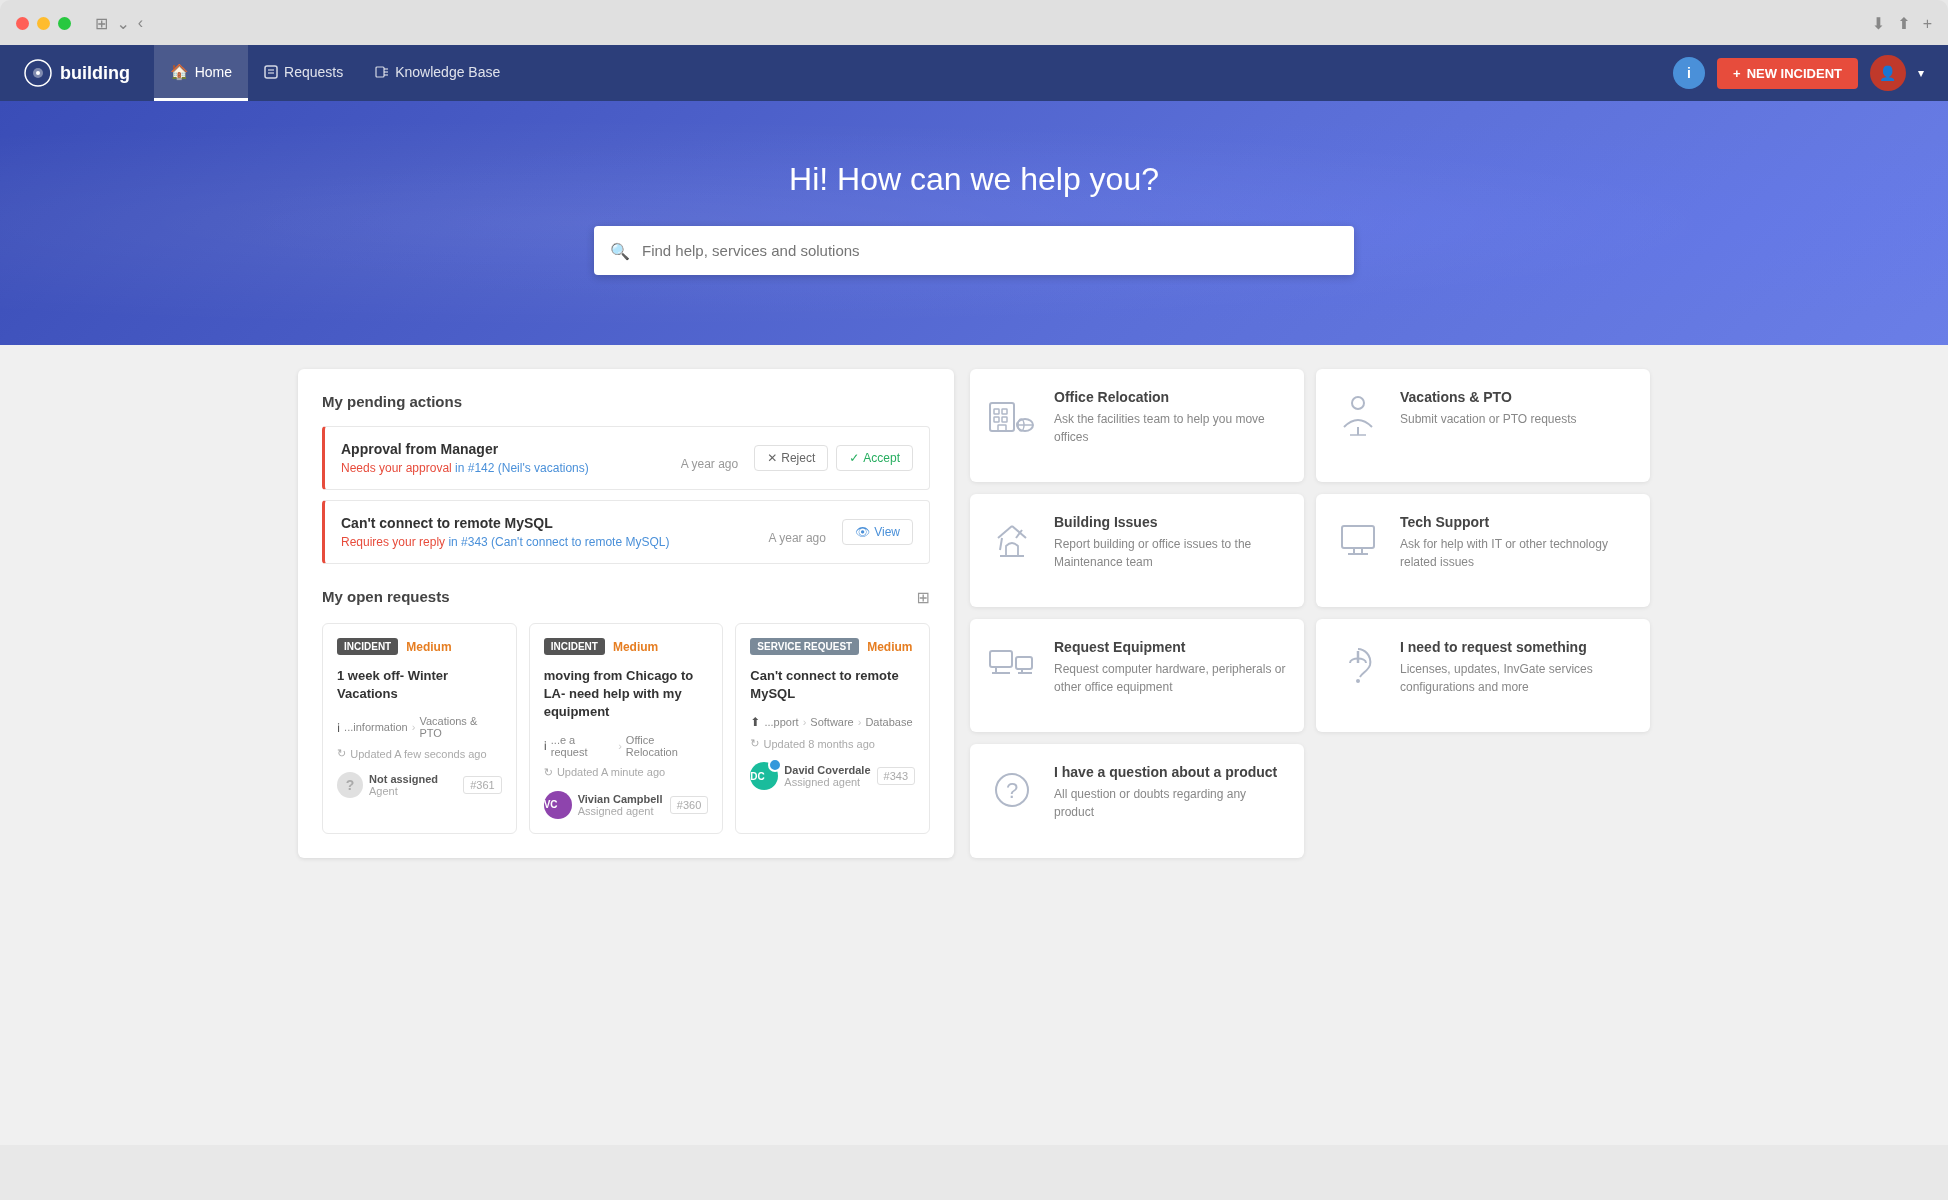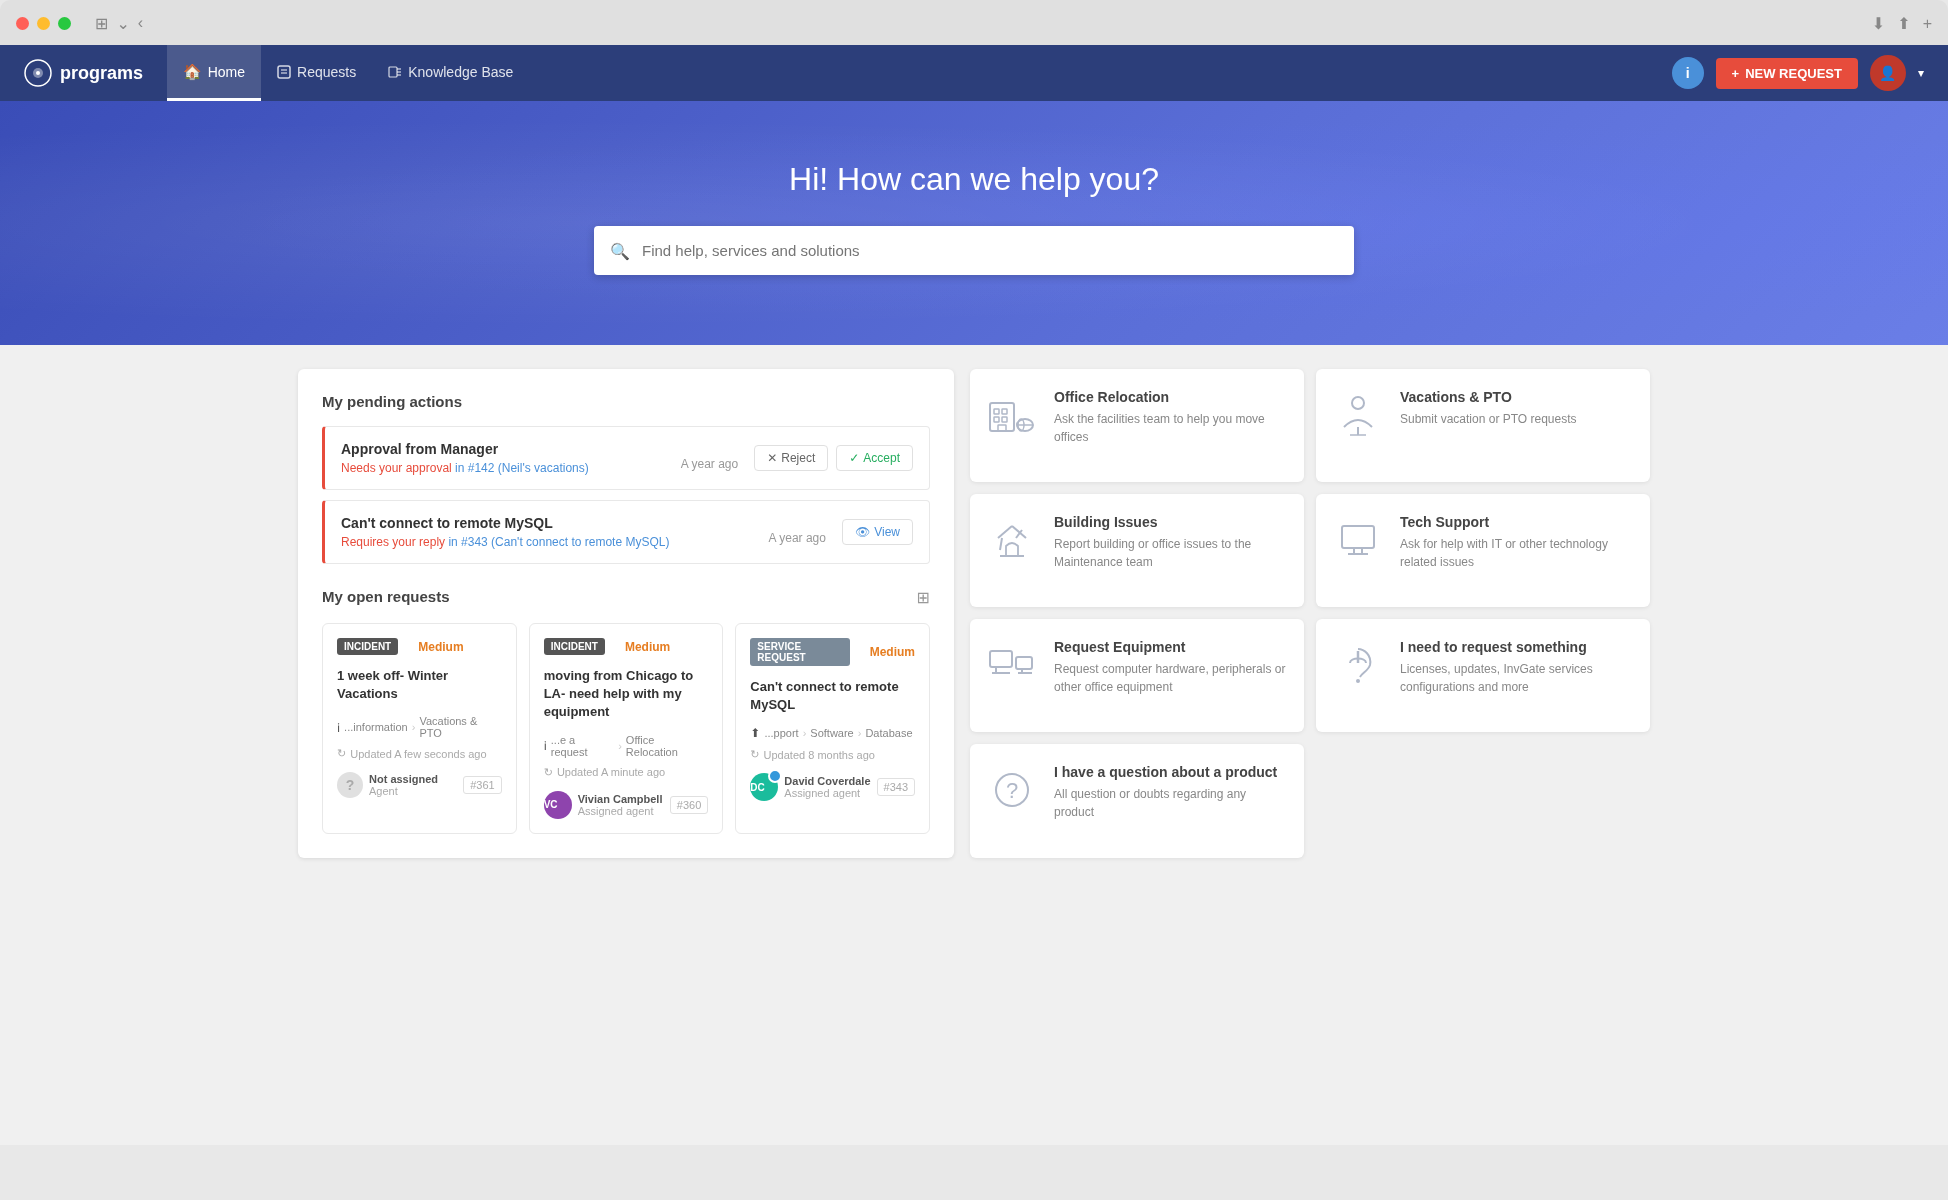--- a/index.html
+++ b/index.html
@@ -139,21 +139,21 @@
 
     
     .open-requests-header { display: flex; align-items: flex-start; justify-content: space-between; margin-top: 24px; margin-bottom: 16px; }
     .grid-icon { color: #999; cursor: pointer; font-size: 16px; }
 
     .requests-grid { display: flex; gap: 12px; }
     .request-card {
       flex: 1; border: 1px solid #e8e8e8; border-radius: 6px;
       padding: 14px; min-width: 0;
     }
-    .badge-row { display: flex; gap: 20px; margin-bottom: 12px; align-items: center; }
+    .badge-row { display: flex; gap: 8px; margin-bottom: 12px; align-items: center; }
     .badge {
       font-size: 10px; font-weight: 700; padding: 3px 7px;
       border-radius: 3px; text-transform: uppercase;
     }
     .badge-incident { background: #555; color: white; }
     .badge-service { background: #7a8a99; color: white; }
     .badge-priority { color: #e67e22; font-size: 12px; font-weight: 700; }
     .request-title { font-size: 13px; font-weight: 600; color: #333; margin-bottom: 12px; line-height: 1.4; }
     .request-path { font-size: 11px; color: #888; display: flex; align-items: center; gap: 4px; margin-bottom: 8px; }
     .request-path .info-icon { color: #555; font-size: 12px; }
@@ -224,21 +224,21 @@
 
 <div class="app">
 
   <nav class="top-nav">
     <div class="logo">
       <svg class="logo-icon" viewBox="0 0 28 28" fill="none">
         <circle cx="14" cy="14" r="13" stroke="white" stroke-width="1.5"></circle>
         <circle cx="14" cy="14" r="5" fill="white" fill-opacity="0.4"></circle>
         <circle cx="14" cy="14" r="2" fill="white"></circle>
       </svg>
-      <span>programs</span>
+      <span>building</span>
     </div>
 
     <a class="nav-item active">
       <span class="nav-item-icon">🏠</span>
       <span>Home</span>
     </a>
     <a class="nav-item">
       <span class="nav-item-icon">
         <svg width="14" height="14" viewBox="0 0 14 14" fill="none">
           <rect x="1" y="1" width="12" height="12" rx="2" stroke="rgba(255,255,255,0.8)" stroke-width="1.5"></rect>
@@ -259,21 +259,21 @@
       </span>
       <span>Knowledge Base</span>
     </a>
 
     <div class="nav-right">
       <div class="notif-btn">
         <span>i</span>
       </div>
       <button class="new-request-btn">
         <span>+</span>
-        <span>NEW REQUEST</span>
+        <span>NEW INCIDENT</span>
       </button>
       <div class="avatar">
         <span>👤</span>
       </div>
       <span style="color:white; font-size:12px;">▾</span>
     </div>
   </nav>
 
   <div class="hero">
     <h1 class="hero-title">Hi! How can we help you?</h1>

